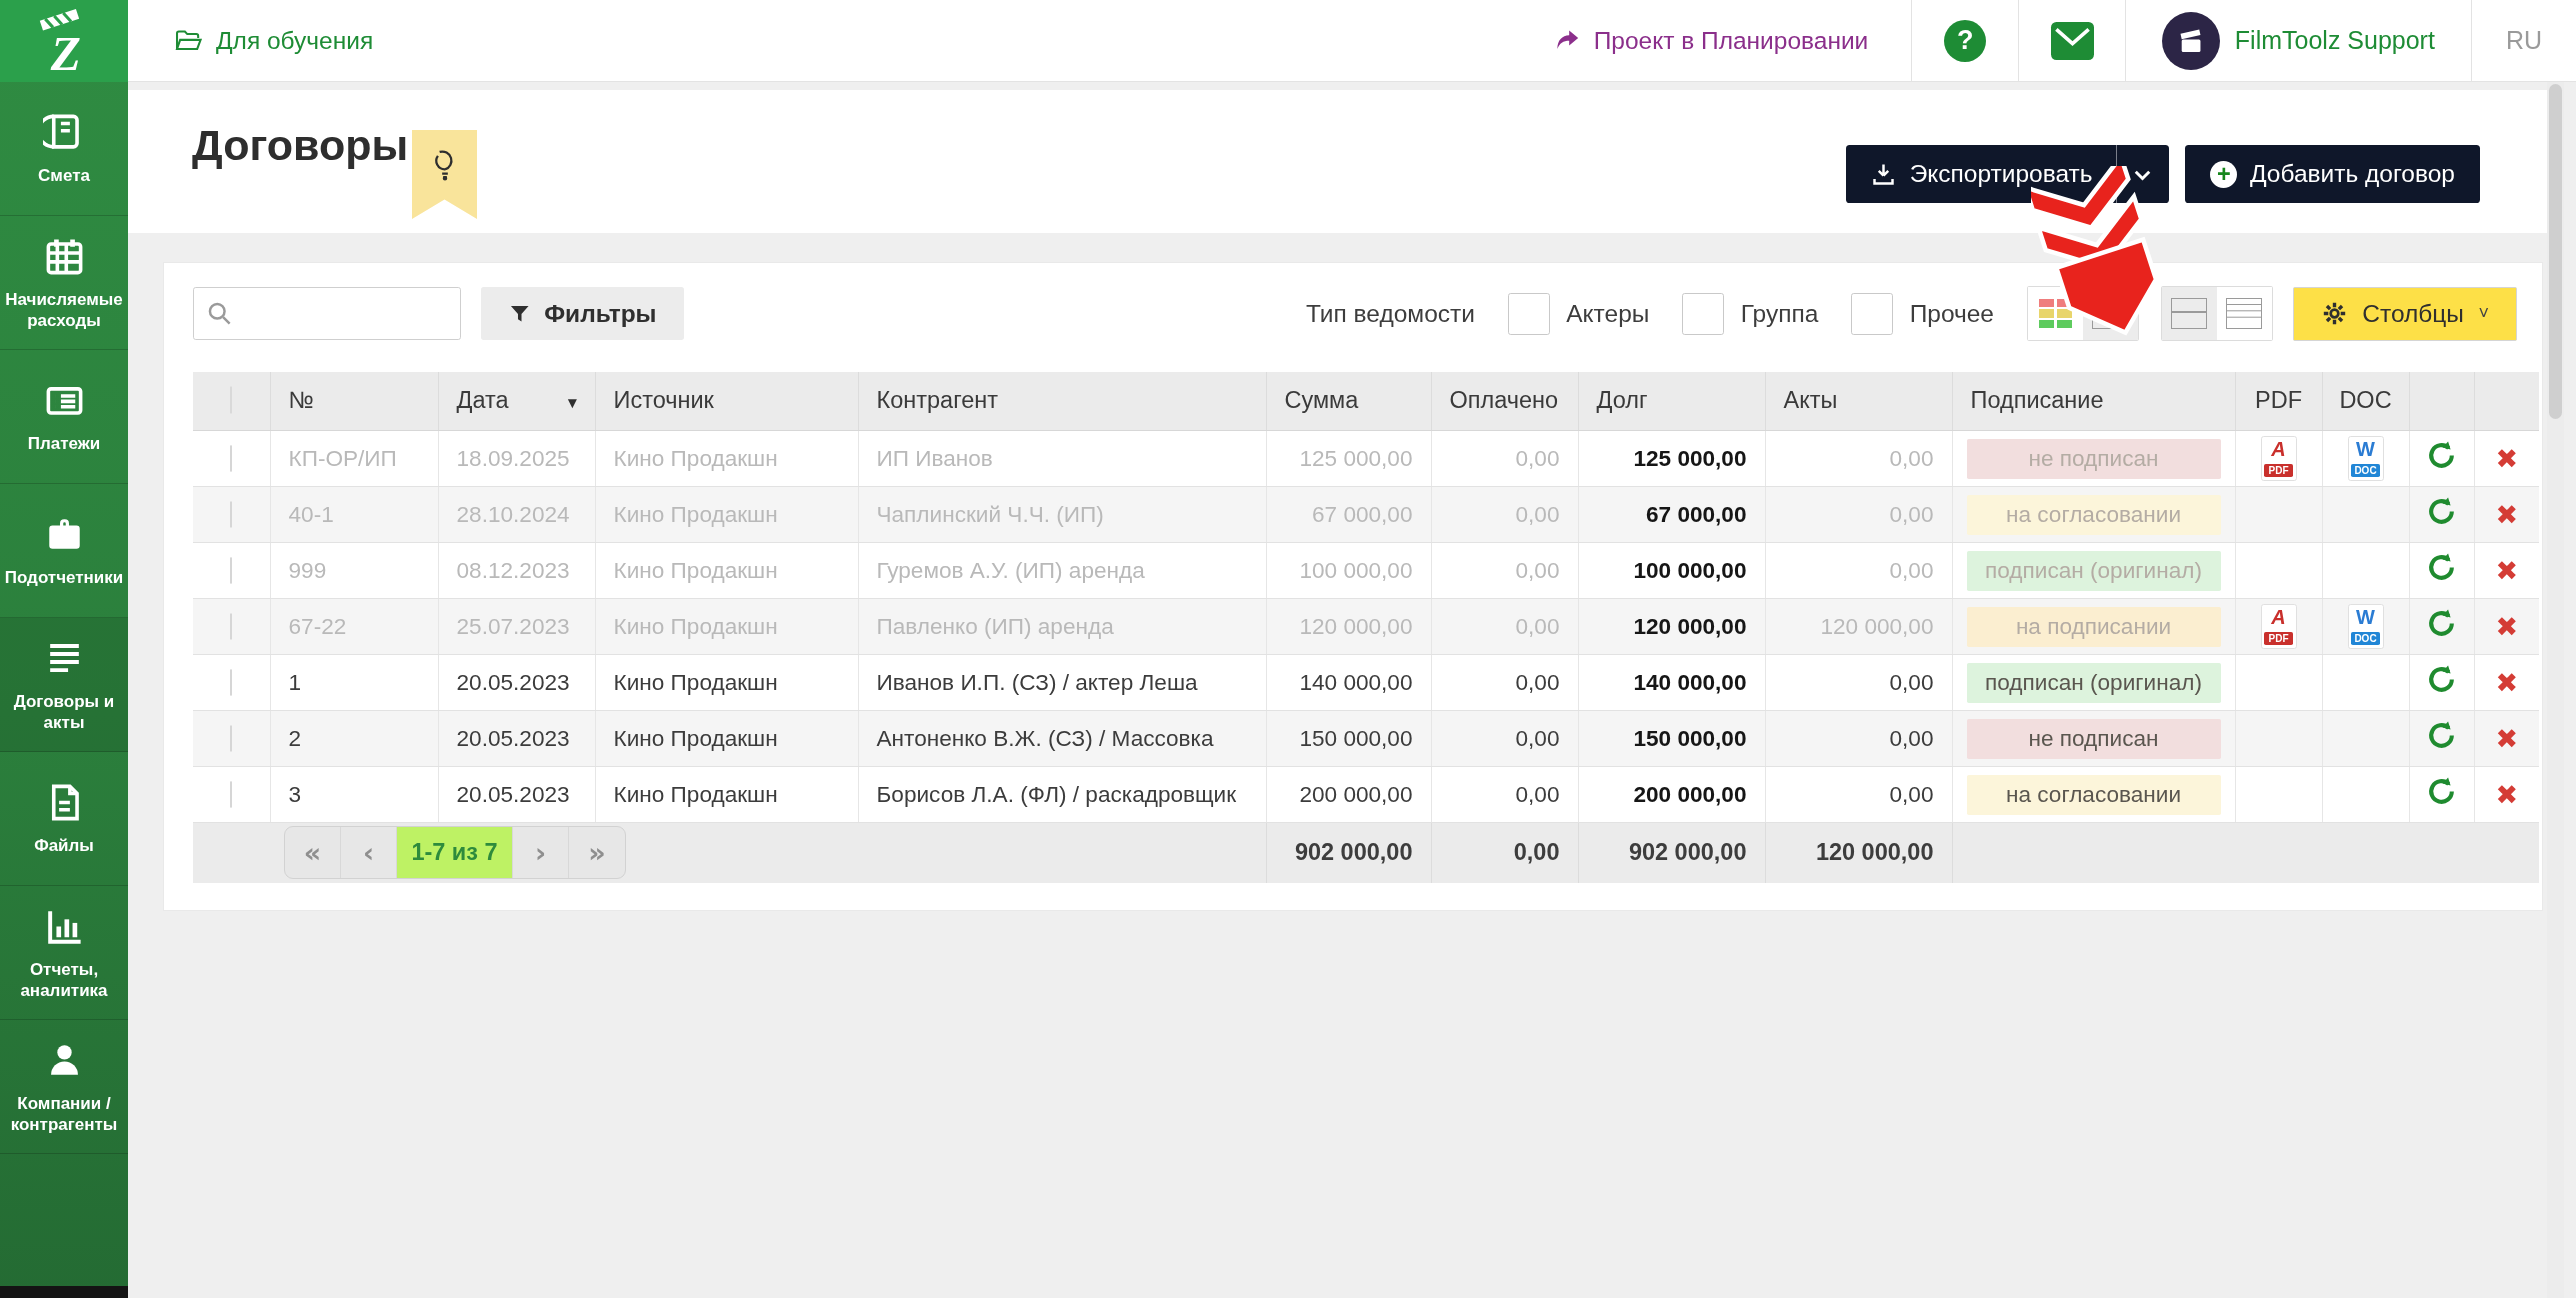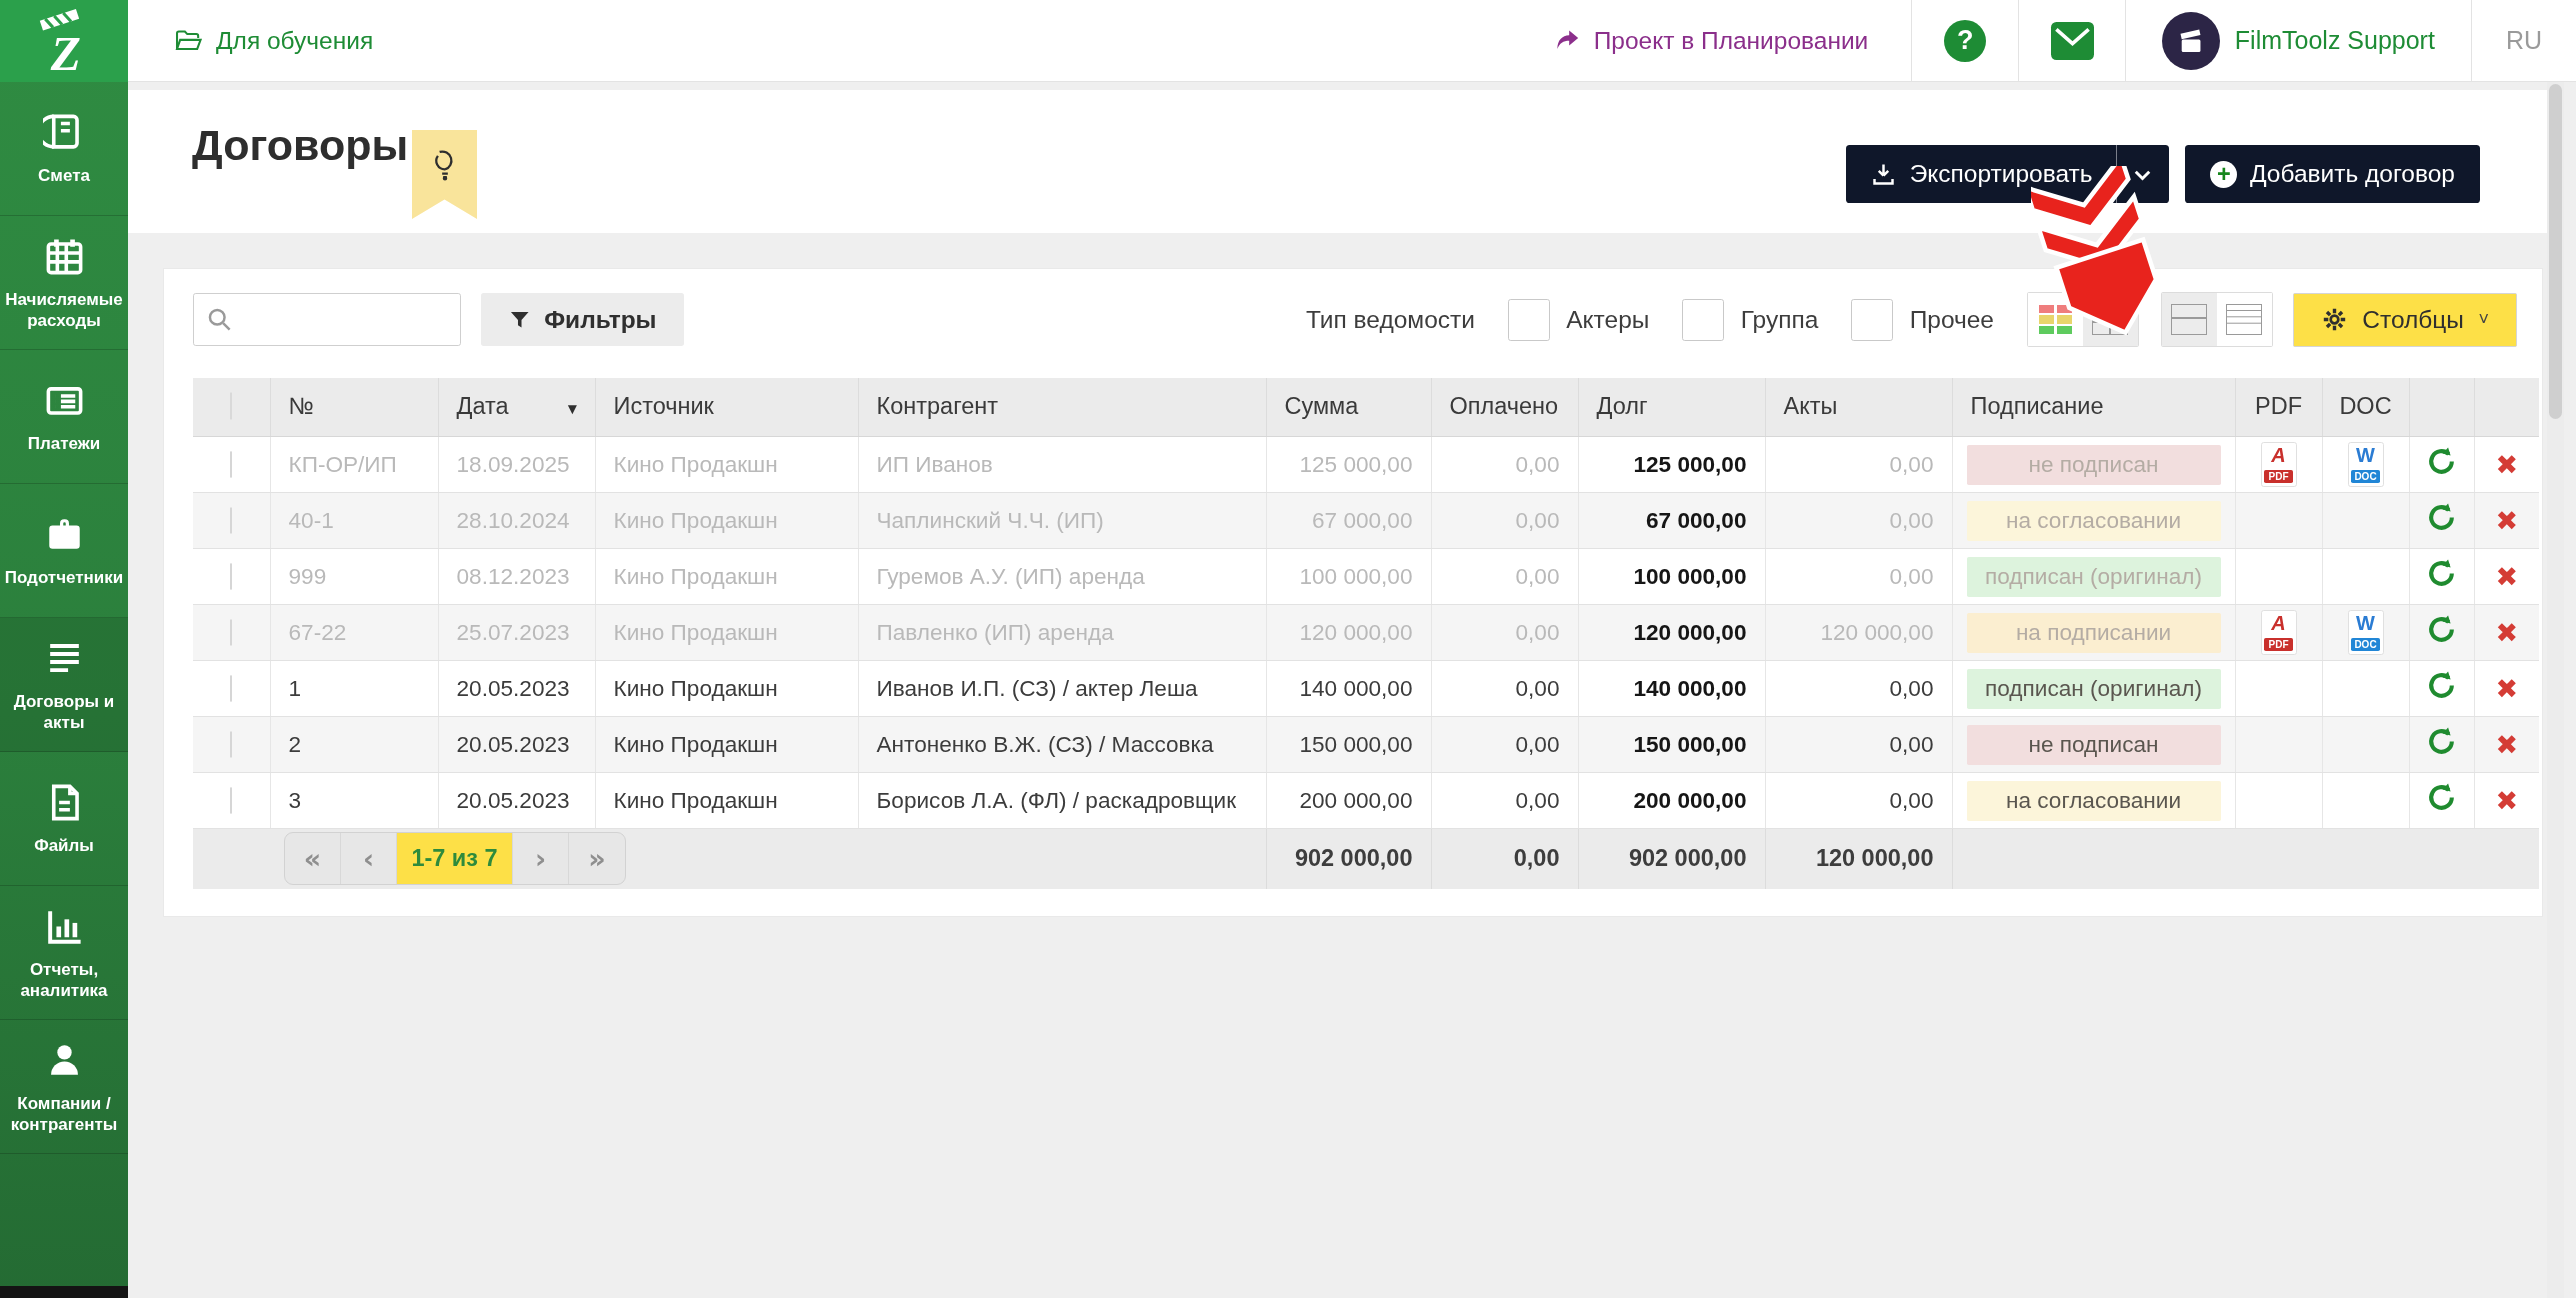--- a/index.html
+++ b/index.html
@@ -83,21 +83,21 @@
   .export-group { display:flex; height:58px; border-radius:3.6px; overflow:hidden; }
   .export-main { padding:0 23.5px; gap:12.7px; border-radius:0; }
   .export-caret { width:53px; justify-content:center; border-left:0.9px solid rgba(255,255,255,.45); border-radius:0; }
   .add-btn { padding:0 25px; gap:12.7px; }
   .plus-circ { width:27px; height:27px; background:#fff; color:#16861c; border-radius:50%;
     font-size:23.5px; font-weight:bold; display:flex; align-items:center; justify-content:center; line-height:0; }
   .btn-green svg { width:27px; height:27px; }
 
   
   .card {
-    position:absolute; left:163px; top:268px; width:2380px; height:649px; background:#fff;
+    position:absolute; left:163px; top:262px; width:2380px; height:649px; background:#fff;
     border:0.9px solid #e9e9e9; z-index:5;
   }
 
   
   .filter-bar { display:flex; align-items:center; margin:23.5px 25px 0 29px; height:54px; }
   .search-box { position:relative; width:268px; height:53px; }
   .search-box input {
     width:100%; height:100%; border:0.9px solid #cfcfcf; border-radius:2.7px; font-size:23.5px;
     padding:0 14.5px 0 53px; color:#444; outline:none; font-family:"Liberation Sans",sans-serif;
   }
@@ -181,21 +181,21 @@
     font-family:"DejaVu Sans", sans-serif; }
 
   tfoot td { background:#ebebeb; height:60px; border-right:0.9px solid #dcdcdc; border-top:0.9px solid #d5d5d5;
     font-size:23.5px; font-weight:bold; color:#3d3d3d; padding:0 18px; }
   tfoot td:last-child { border-right:none; }
   .pager { display:flex; height:53px; border:0.9px solid #d2d2d2; border-radius:9px; overflow:hidden;
     width:342px; margin-left:91px; background:#e7e7e7; }
   .pg-btn { width:56px; display:flex; align-items:center; justify-content:center; color:#8f8f8f;
     font-size:27px; font-weight:bold; border-right:0.9px solid #d8d8d8; cursor:pointer;
     font-family:"DejaVu Sans",sans-serif; }
-  .pg-current { width:116px; background:#fde047; color:#2e8b3c; font-size:23.5px; font-weight:bold;
+  .pg-current { width:116px; background:#bef264; color:#2e8b3c; font-size:23.5px; font-weight:bold;
     display:flex; align-items:center; justify-content:center; border-right:0.9px solid #d8d8d8; }
   .pg-btn:last-child { border-right:none; }
 
   
   .red-arrow { position:absolute; left:2031px; top:166px; width:138px; height:178px; z-index:50; pointer-events:none; }
   .scroll-track { position:absolute; left:2547px; top:82px; width:17px; height:1216px; background:#ececec; }
   .scroll-thumb { position:absolute; left:1.8px; top:1.8px; width:13.6px; height:335px; background:#cfcfcf; border-radius:7.2px; }
 </style>
 </head>
 <body>

